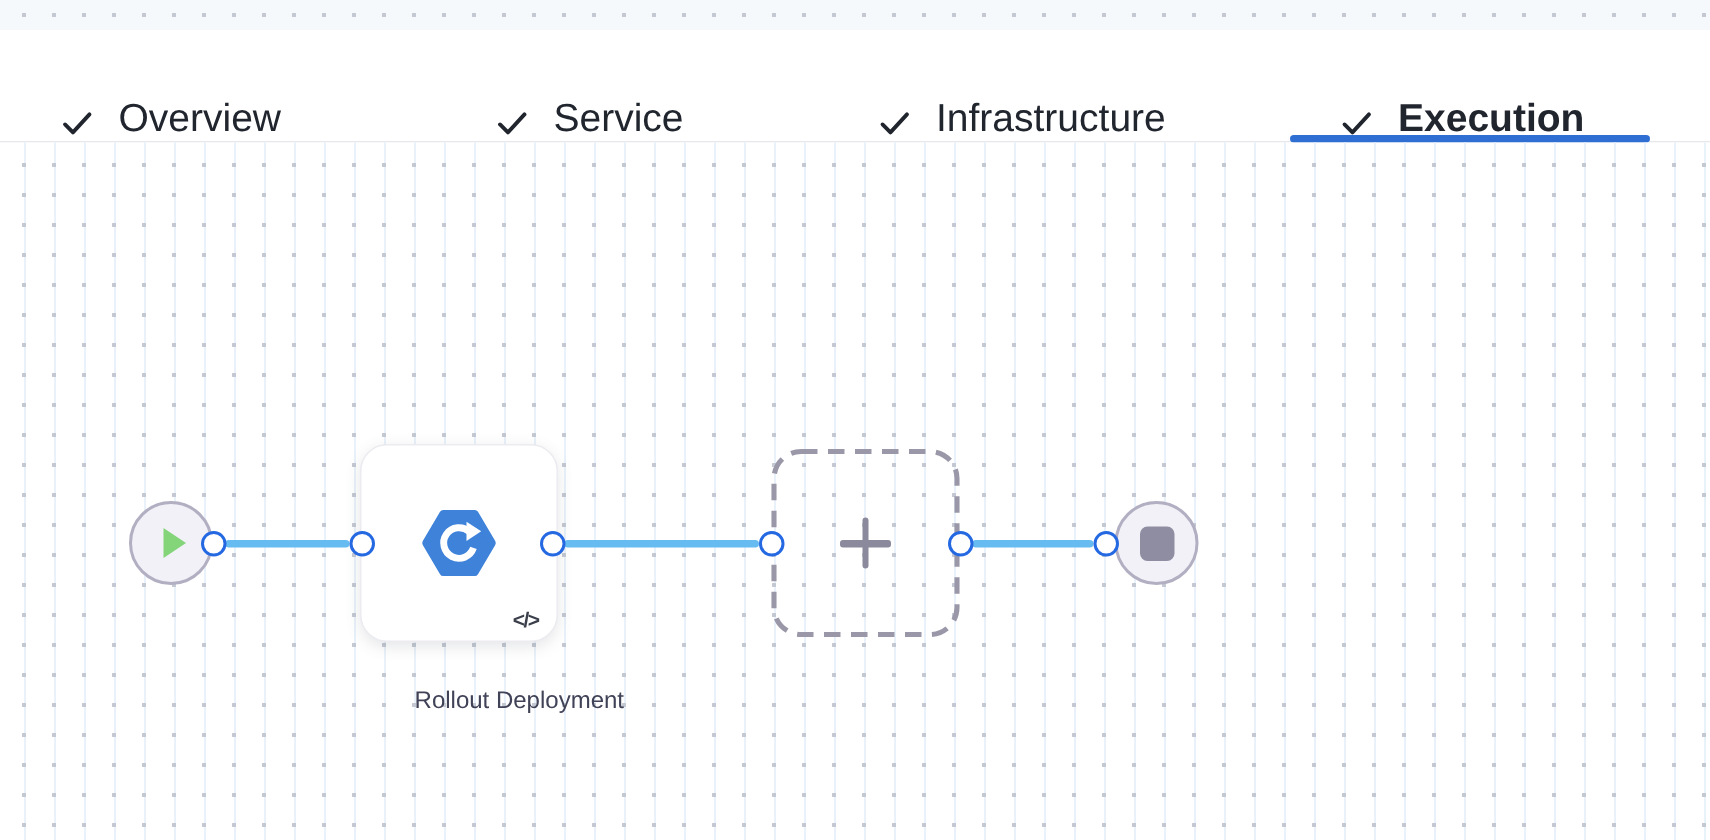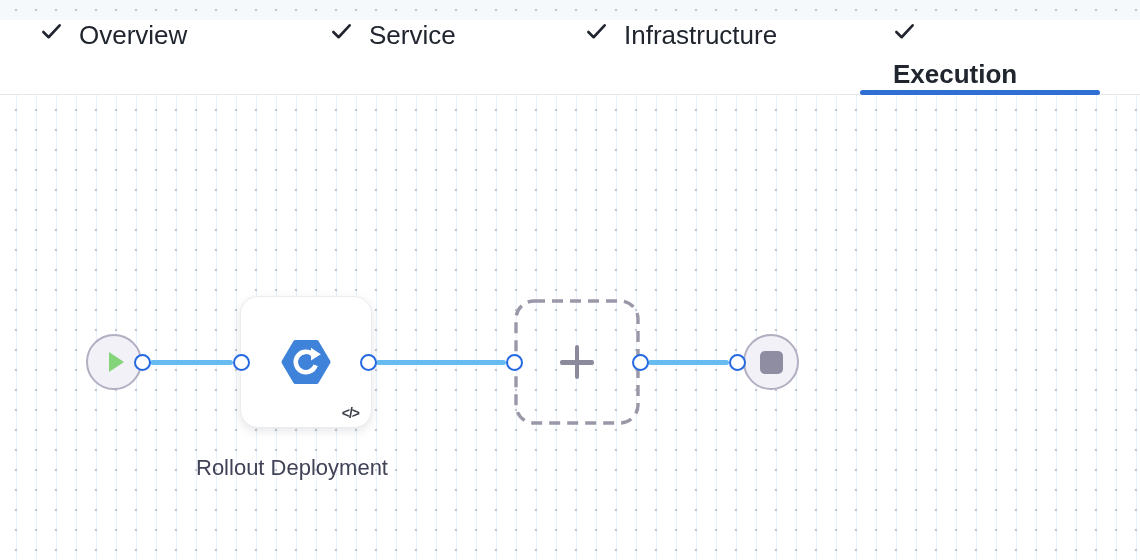--- a/index.html
+++ b/index.html
@@ -12,24 +12,24 @@
   .topstrip{
     height:20px;background-color:#f5f9fc;
     background-image:radial-gradient(circle,#c3c8d2 1.4px,rgba(0,0,0,0) 1.6px);
     background-size:20px 20px;background-position:6px 0px;
   }
   .tabbar{
     position:relative;height:74px;background:#fff;
     border-bottom:1px solid #e7e7ec;
   }
   .tab{
-    position:absolute;top:0;height:74px;display:flex;align-items:flex-start;gap:16px;
+    position:absolute;top:0;height:74px;display:flex;align-items:flex-end;gap:16px;
     cursor:pointer;color:#20252e;font-size:26px;font-weight:500;white-space:nowrap;
   }
-  .tab.t0{left:40px;} .tab.t1{left:330px;} .tab.t2{left:585px;} .tab.t3{left:893px;font-weight:700;flex-direction:column;}
+  .tab.t0{left:40px;} .tab.t1{left:330px;} .tab.t2{left:585px;} .tab.t3{left:893px;font-weight:700;}
   .tab .chk{width:23px;height:23px;flex:0 0 auto;color:#20252e;}
   .tab-underline{
     position:absolute;left:860px;bottom:-1px;width:240px;height:5px;
     border-radius:4px;background:var(--accent-blue,#2f6fd3);
   }
   
   .canvas{
     position:relative;width:1140px;height:465px;background-color:#ffffff;
     background-image:
       radial-gradient(circle,#c3c8d2 1.4px,rgba(0,0,0,0) 1.6px),
@@ -72,21 +72,21 @@
   .plus::after{left:60.8px;top:46px;width:4.5px;height:34px;}
   .port{
     position:absolute;width:17px;height:17px;border-radius:50%;box-sizing:border-box;
     background:#fff;border:2.5px solid var(--port-blue,#2569e2);top:258.5px;cursor:pointer;z-index:3;
   }
   .edge{
     position:absolute;height:5px;border-radius:3px;top:265px;
     background:var(--connector-blue,#66bbf1);z-index:2;
   }
   .node-label{
-    position:absolute;width:220px;text-align:left;font-size:22px;line-height:42px;
+    position:absolute;width:220px;text-align:right;font-size:16px;line-height:42px;
   }
   .label-step{left:196px;top:352px;color:#404257;}
   .label-add{left:467px;top:350px;color:#505261;}
 </style>
 </head>
 <body>
 
 <div class="topstrip"></div>
 
 <div class="tabbar">

